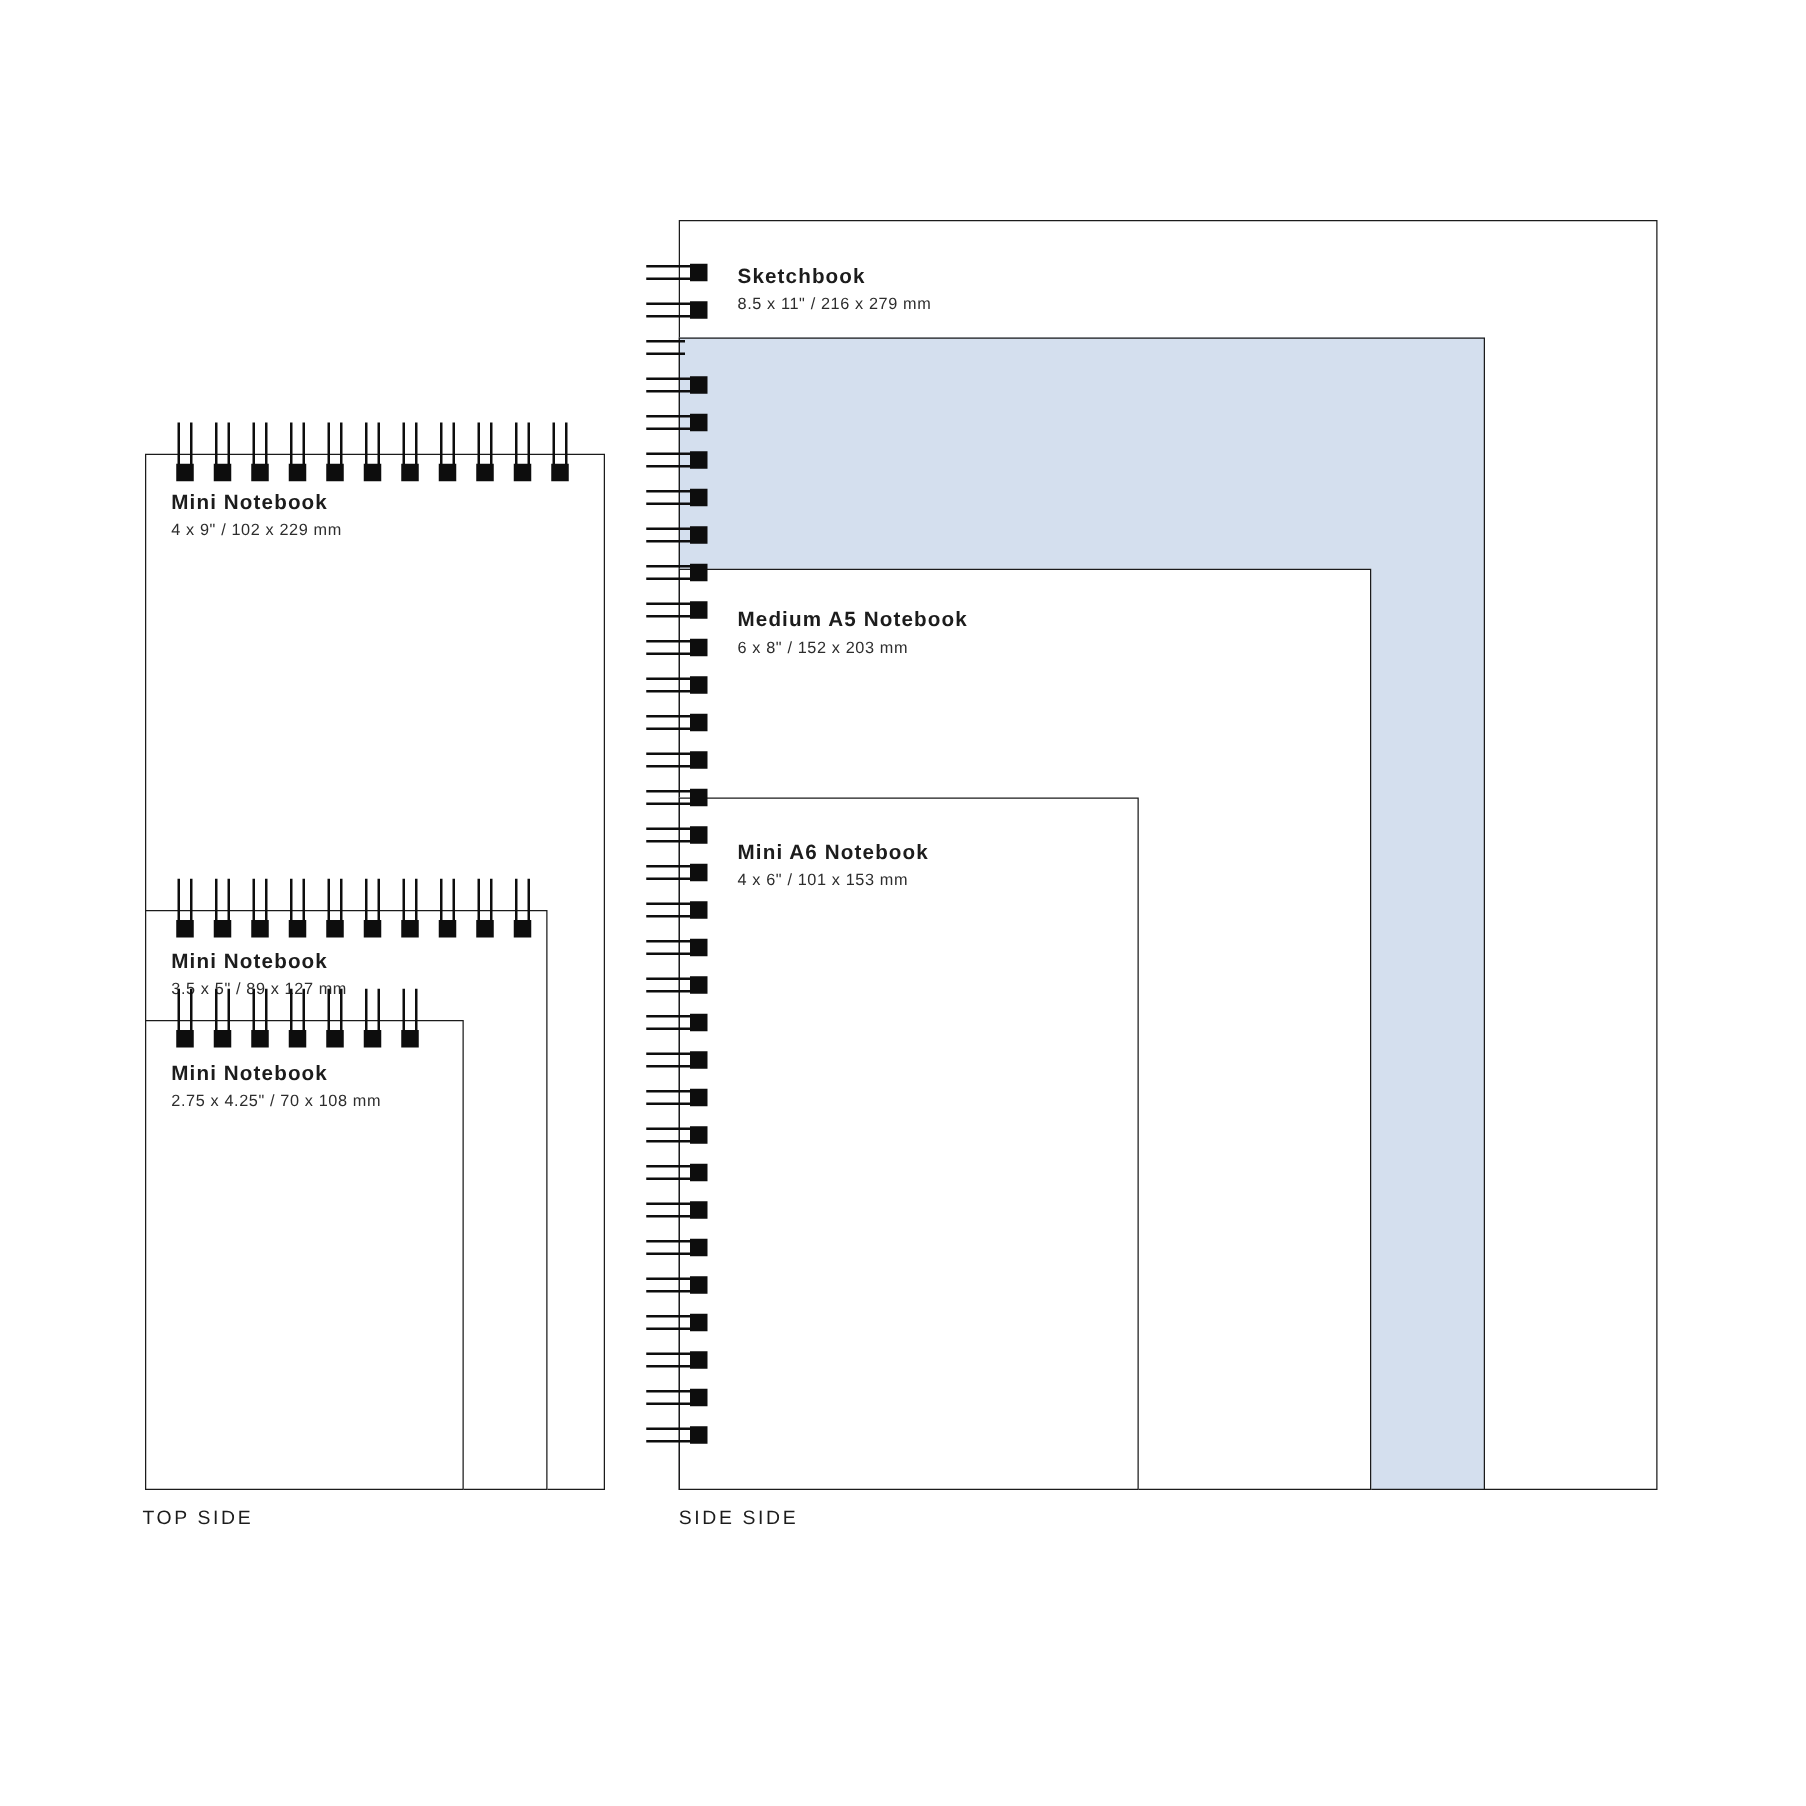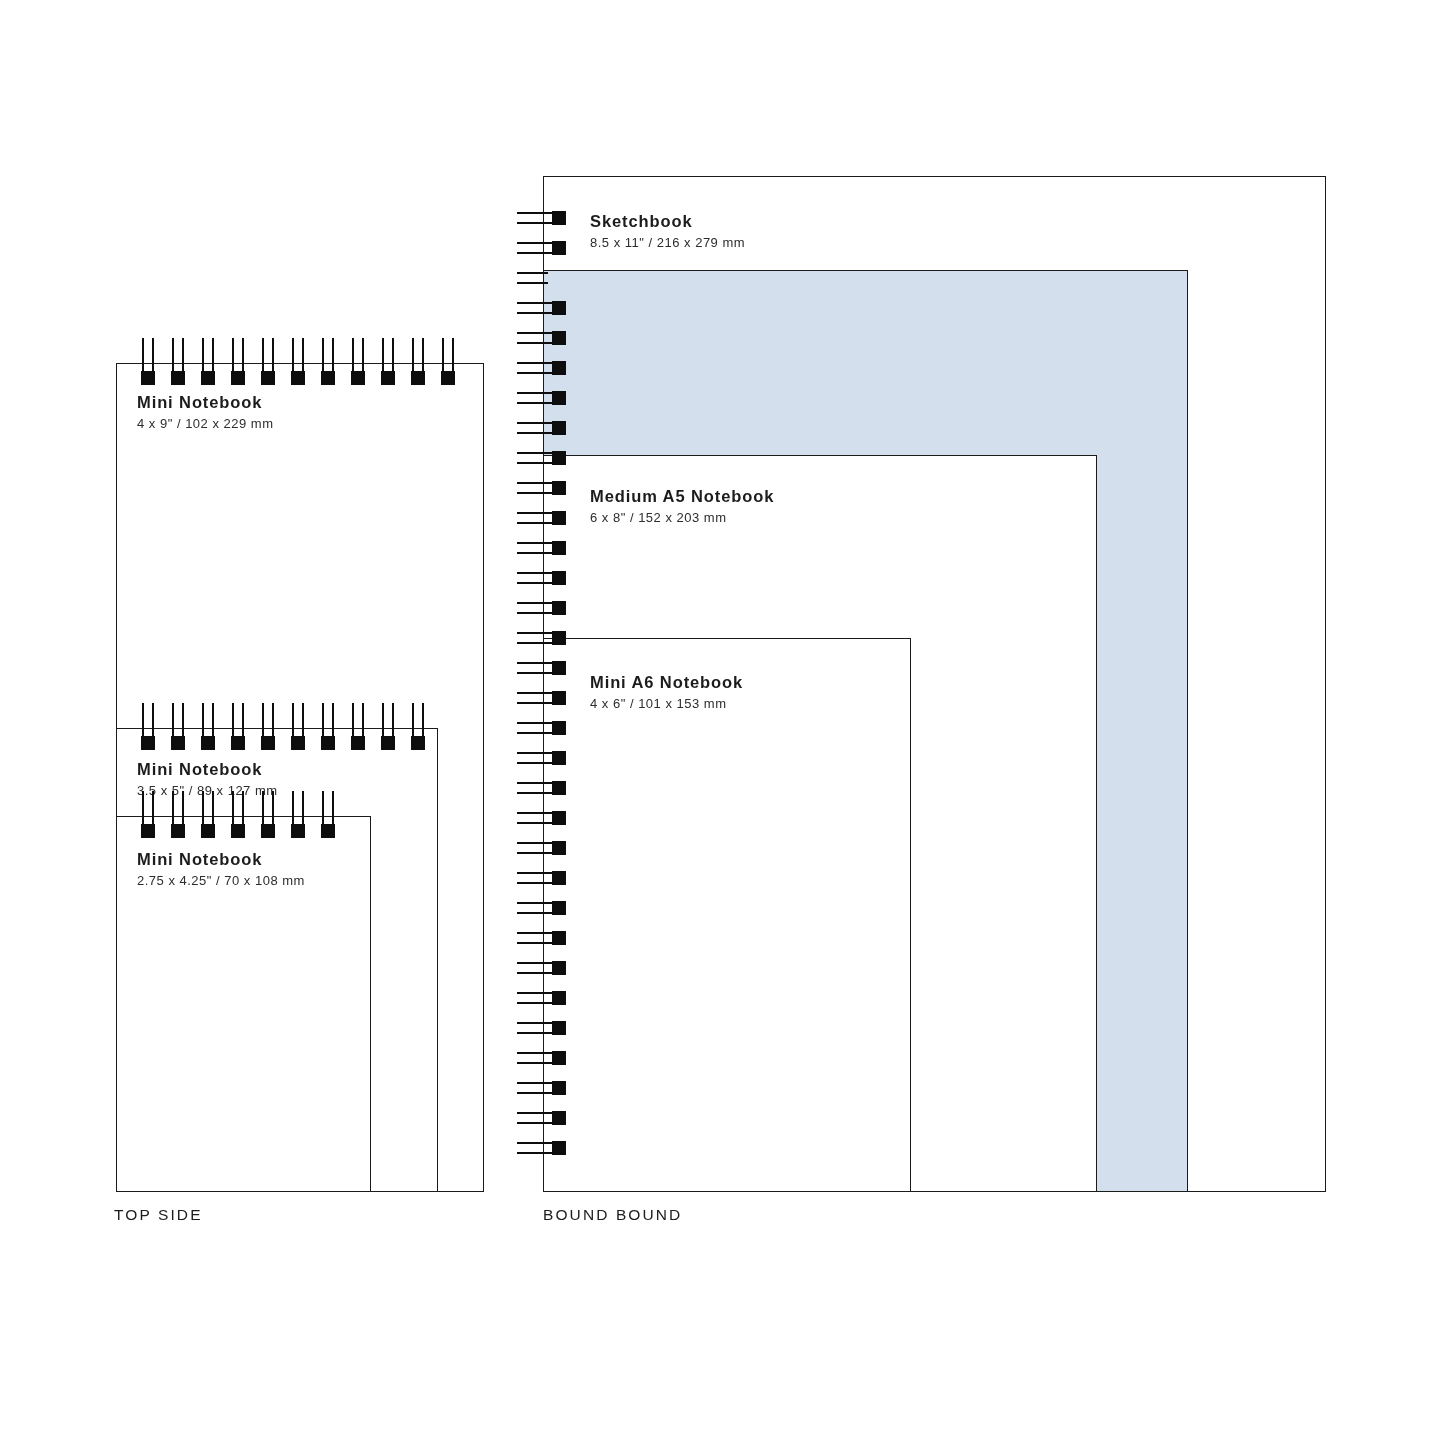--- a/index.html
+++ b/index.html
@@ -46,21 +46,21 @@
     letter-spacing: 2.1px;
     color: #1c1c1c;
     white-space: nowrap;
   }
 </style>
 </head>
 <body>
 
 <div class="canvas" id="canvas">
   <div class="group-label" style="left: 114px; top: 1206px;">TOP SIDE</div>
-  <div class="group-label" style="left: 543px; top: 1206px;">BOUND BOUND</div>
+  <div class="group-label" style="left: 543px; top: 1206px;">SIDE SIDE</div>
 <div class="nb-rect" style="left: 116px; top: 363px; width: 368px; height: 829px; background: rgb(255, 255, 255); border-color: rgb(27, 27, 27);"></div>
     <div class="loop-line" style="left: 141.7px; top: 338px; width: 2.6px; height: 37px; background: rgb(13, 13, 13);"></div>
     <div class="loop-line" style="left: 151.7px; top: 338px; width: 2.6px; height: 37px; background: rgb(13, 13, 13);"></div>
     <div class="loop-square" style="left: 141.25px; top: 371px; width: 13.5px; height: 13.5px; background: rgb(13, 13, 13);"></div>
     <div class="loop-line" style="left: 171.7px; top: 338px; width: 2.6px; height: 37px; background: rgb(13, 13, 13);"></div>
     <div class="loop-line" style="left: 181.7px; top: 338px; width: 2.6px; height: 37px; background: rgb(13, 13, 13);"></div>
     <div class="loop-square" style="left: 171.25px; top: 371px; width: 13.5px; height: 13.5px; background: rgb(13, 13, 13);"></div>
     <div class="loop-line" style="left: 201.7px; top: 338px; width: 2.6px; height: 37px; background: rgb(13, 13, 13);"></div>
     <div class="loop-line" style="left: 211.7px; top: 338px; width: 2.6px; height: 37px; background: rgb(13, 13, 13);"></div>
     <div class="loop-square" style="left: 201.25px; top: 371px; width: 13.5px; height: 13.5px; background: rgb(13, 13, 13);"></div>

